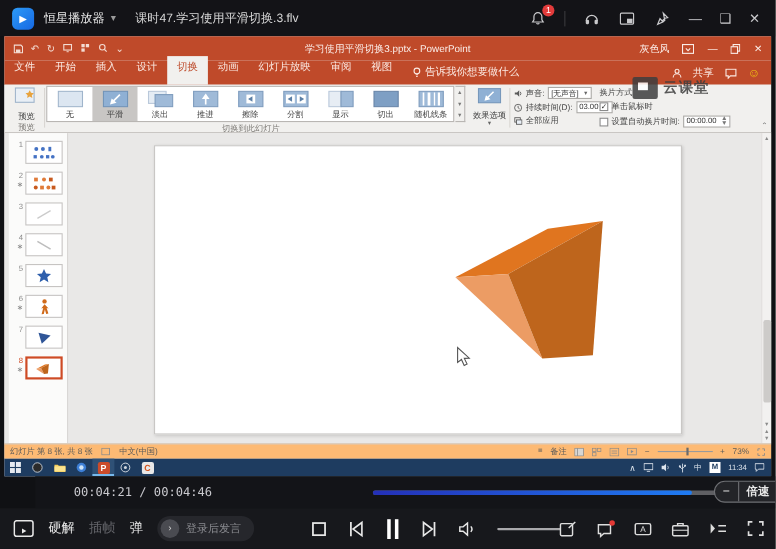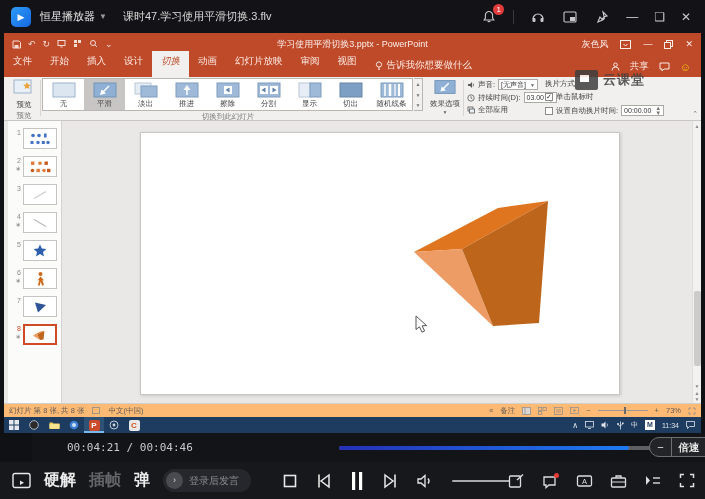--- a/index.html
+++ b/index.html
@@ -27,21 +27,21 @@
 
   
   .ppt-title { left:0; top:0; width:697px; height:22px; background:#BF4A2A; display:flex; align-items:center; color:#fff; }
   .qat { display:flex; align-items:center; gap:7px; margin-left:8px; font-size:9px; color:#F4DCD3; }
   .ppt-doc-title { position:absolute; left:0; right:0; text-align:center; font-size:9px; color:#FBEDE8; pointer-events:none; }
   .ppt-title-right { margin-left:auto; display:flex; align-items:center; gap:12px; padding-right:8px; font-size:9px; color:#FBEDE8; }
 
   
   .ppt-tabs { left:0; top:22px; width:697px; height:22px; background:#BF4A2A; display:flex; align-items:flex-end; }
   .tab { font-size:9.5px; color:#FBE9E2; padding:4px 9px 9px; cursor:default; }
-  .tab.active { background:#F1F0EE; color:#BE4B2B;font-style:italic; }
+  .tab.active { background:#F1F0EE; color:#BE4B2B; }
   .tellme { display:flex; align-items:center; gap:4px; font-size:9.5px; color:#FBE9E2; padding:4px 9px 5px; }
   .tabs-right { margin-left:auto; display:flex; align-items:center; gap:10px; padding:0 10px 4px 0; font-size:9.5px; color:#FBE9E2; }
 
   
   .ribbon { left:0; top:44px; width:697px; height:44px; background:#F1F0EE; border-bottom:1px solid #C9C6C3; color:#444; }
   .grp-label { position:absolute; font-size:7.5px; color:#7E7B77; text-align:center; }
   .vsep { position:absolute; top:3px; height:36px; width:1px; background:#D9D6D2; }
   .preview-btn { position:absolute; left:5px; top:2px; width:30px; height:32px; text-align:center; }
   .preview-btn .lbl, .tr-lb, .eo-lbl { font-size:7.5px; color:#444; }
   .gallery { position:absolute; left:38px; top:1px; width:371px; height:33px; background:#fff; border:1px solid #B9B6B3; display:flex; }
@@ -99,21 +99,21 @@
   .time-text { margin-left:35px; font-family:"DejaVu Sans Mono",monospace; font-size:11px; color:#C9C9CE; }
   .track { position:absolute; left:307px; top:13px; width:333px; height:4px; border-radius:2px; background:#5F5F63; }
   .fill { height:4px; border-radius:2px; background:linear-gradient(90deg,#2430B8,#1F7BF2); }
   .speed { position:absolute; right:8px; top:4px; height:20px; display:flex; align-items:center; border:1px solid #6E6F73; border-radius:10px; overflow:hidden; background:#232428; }
   .speed > div { padding:0 7px; font-size:11px; color:#E8E8E8; line-height:18px; }
   .speed .mid { border-left:1px solid #6E6F73; border-right:1px solid #6E6F73; font-weight:bold; font-size:10.5px; }
 
   
   .controls { left:0; top:462px; width:705px; height:37px; background:#17181C; display:flex; align-items:center; }
   .ctl-left { display:flex; align-items:center; gap:13px; margin-left:12px; }
-  .ctl-txt { font-size:16px; font-weight:bold; color:#ECECEC; }
+  .ctl-txt { font-size:12px; font-weight:normal; color:#ECECEC; }
   .ctl-txt.dim { color:#64656A; }
   .login-pill { display:flex; align-items:center; gap:6px; background:#26272C; border-radius:12px; height:23px; padding:0 12px 0 3px; }
   .login-circ { width:17px; height:17px; border-radius:50%; background:#4A4B51; color:#DADADA; font-size:9px; text-align:center; line-height:17px; }
   .login-txt { font-size:10px; color:#8A8B90; }
   .ctl-center { position:absolute; left:283px; display:flex; align-items:center; gap:19px; }
   .vol-line { width:58px; height:2px; background:#A9A9AC; border-radius:1px; }
   .ctl-right { position:absolute; right:10px; display:flex; align-items:center; gap:17px; }
   .icon { display:inline-flex; align-items:center; justify-content:center; }
 </style>
 </head>

